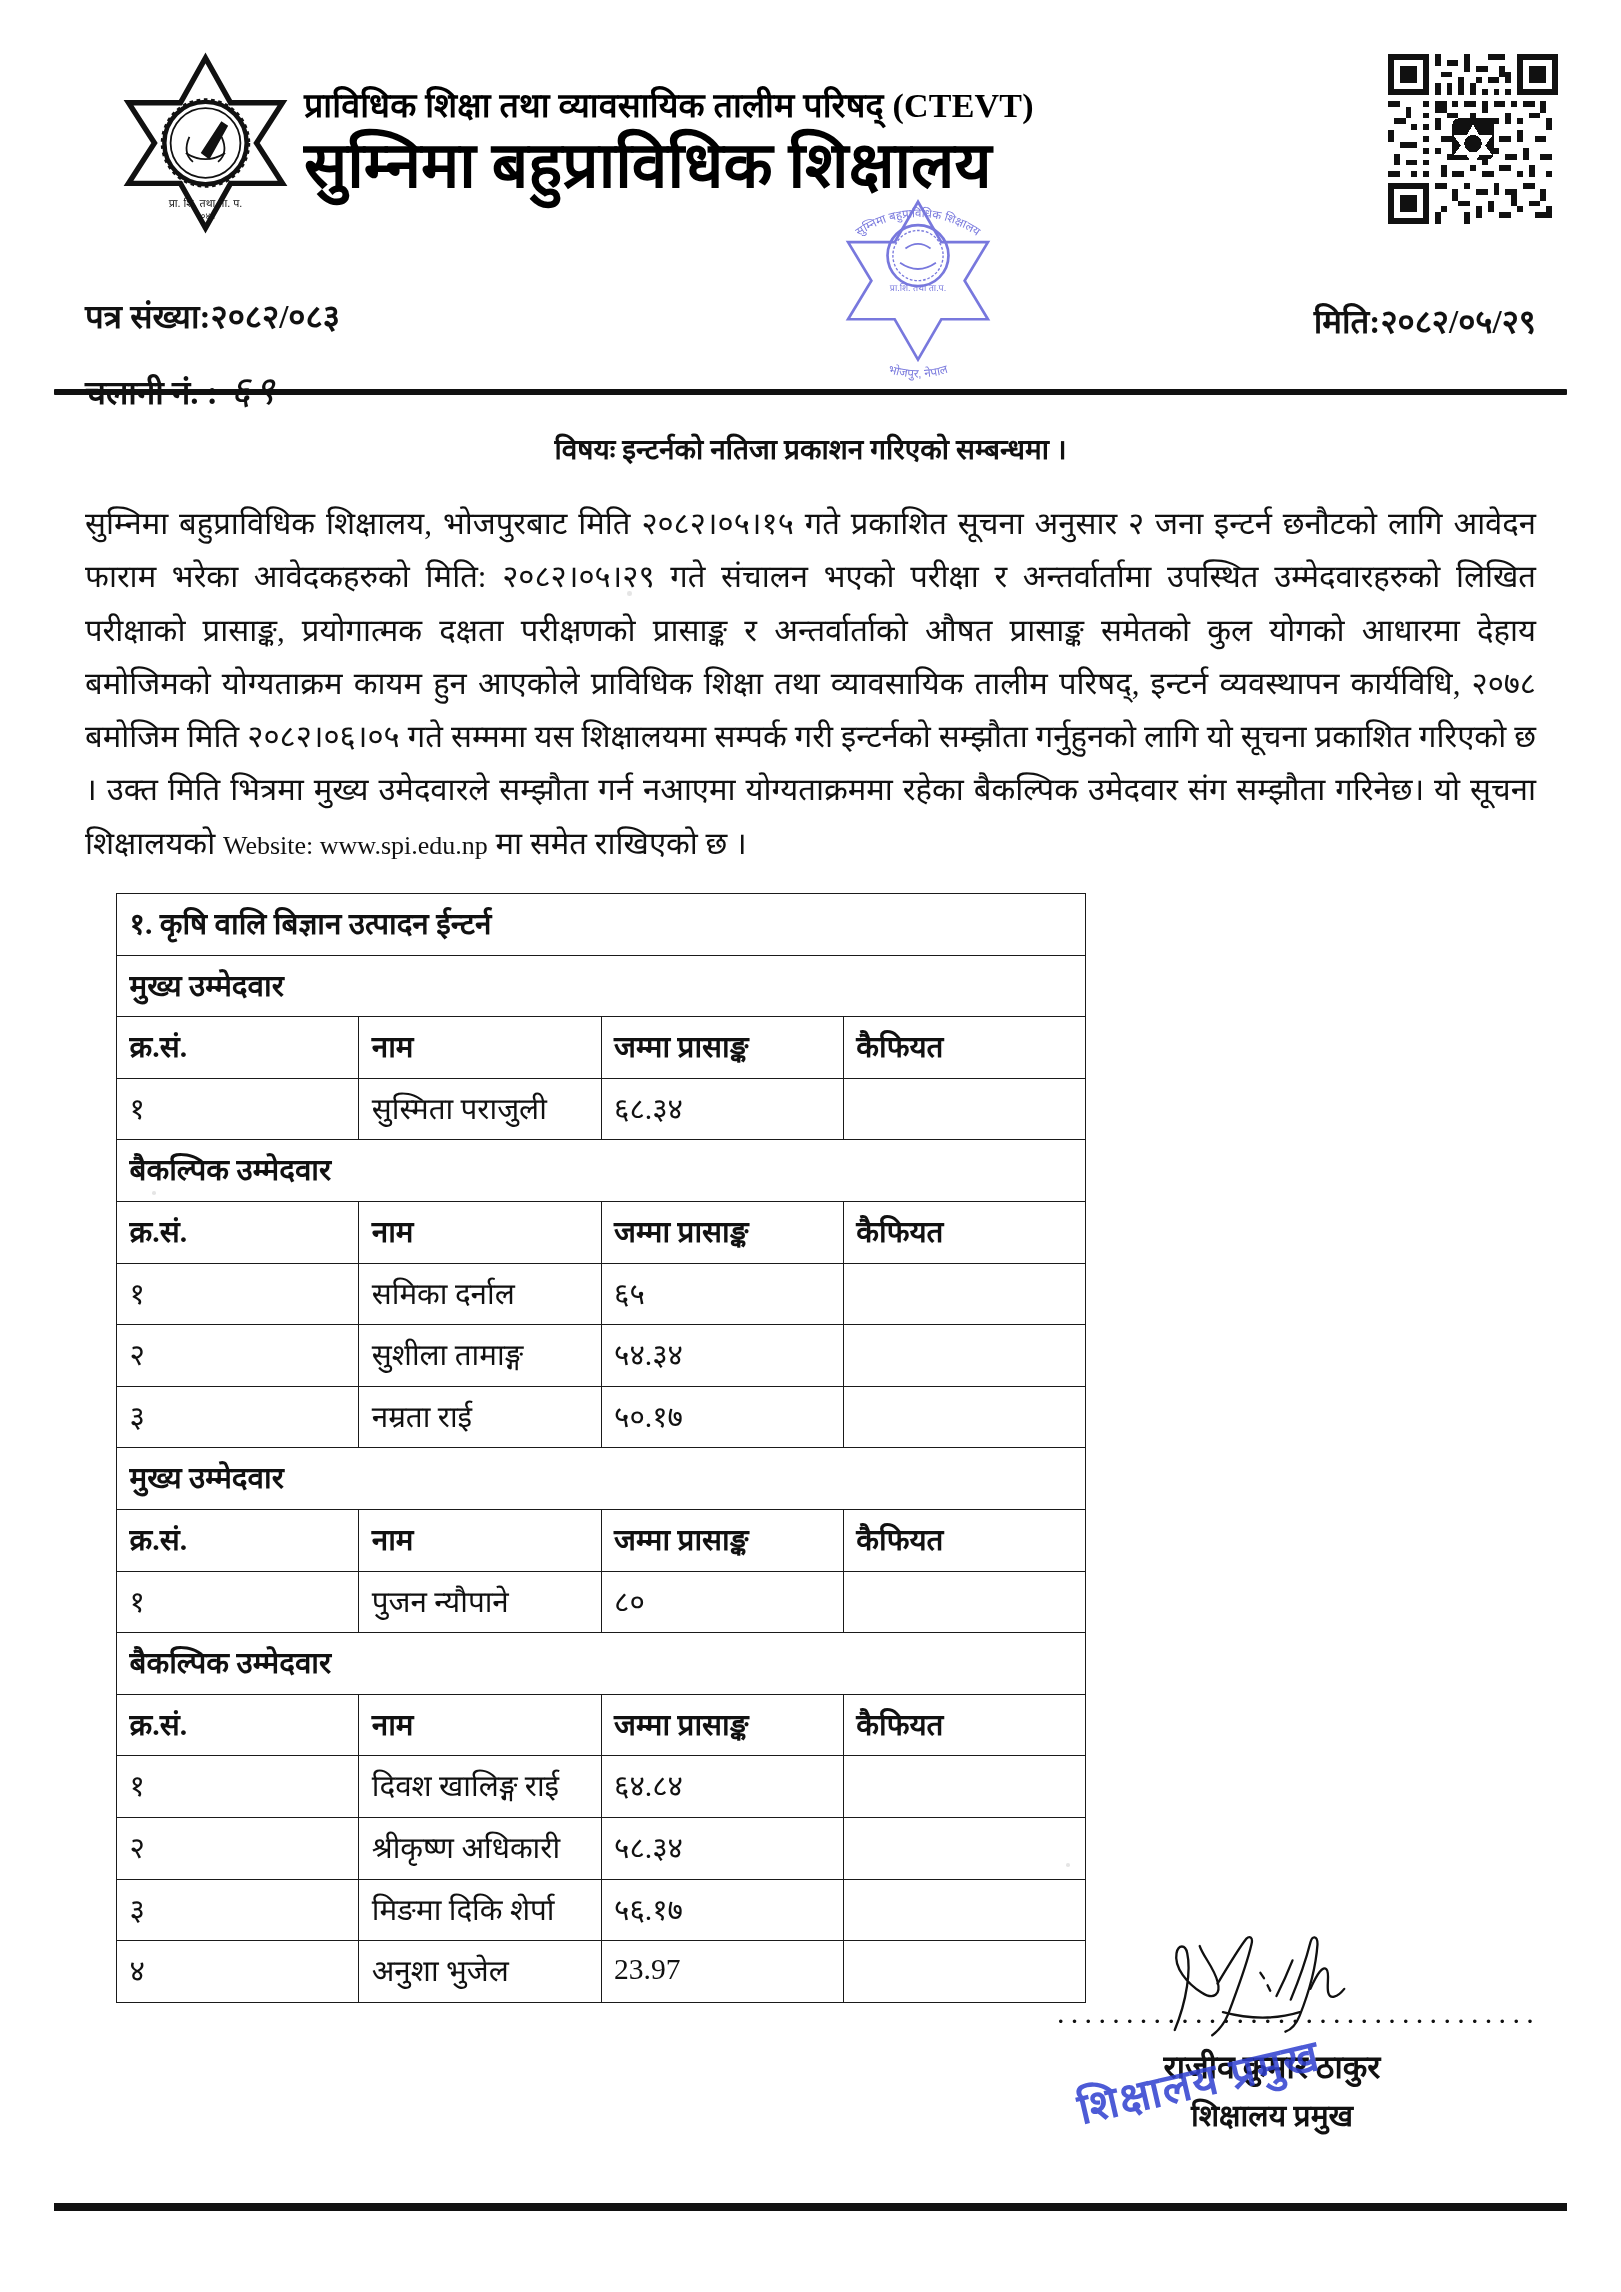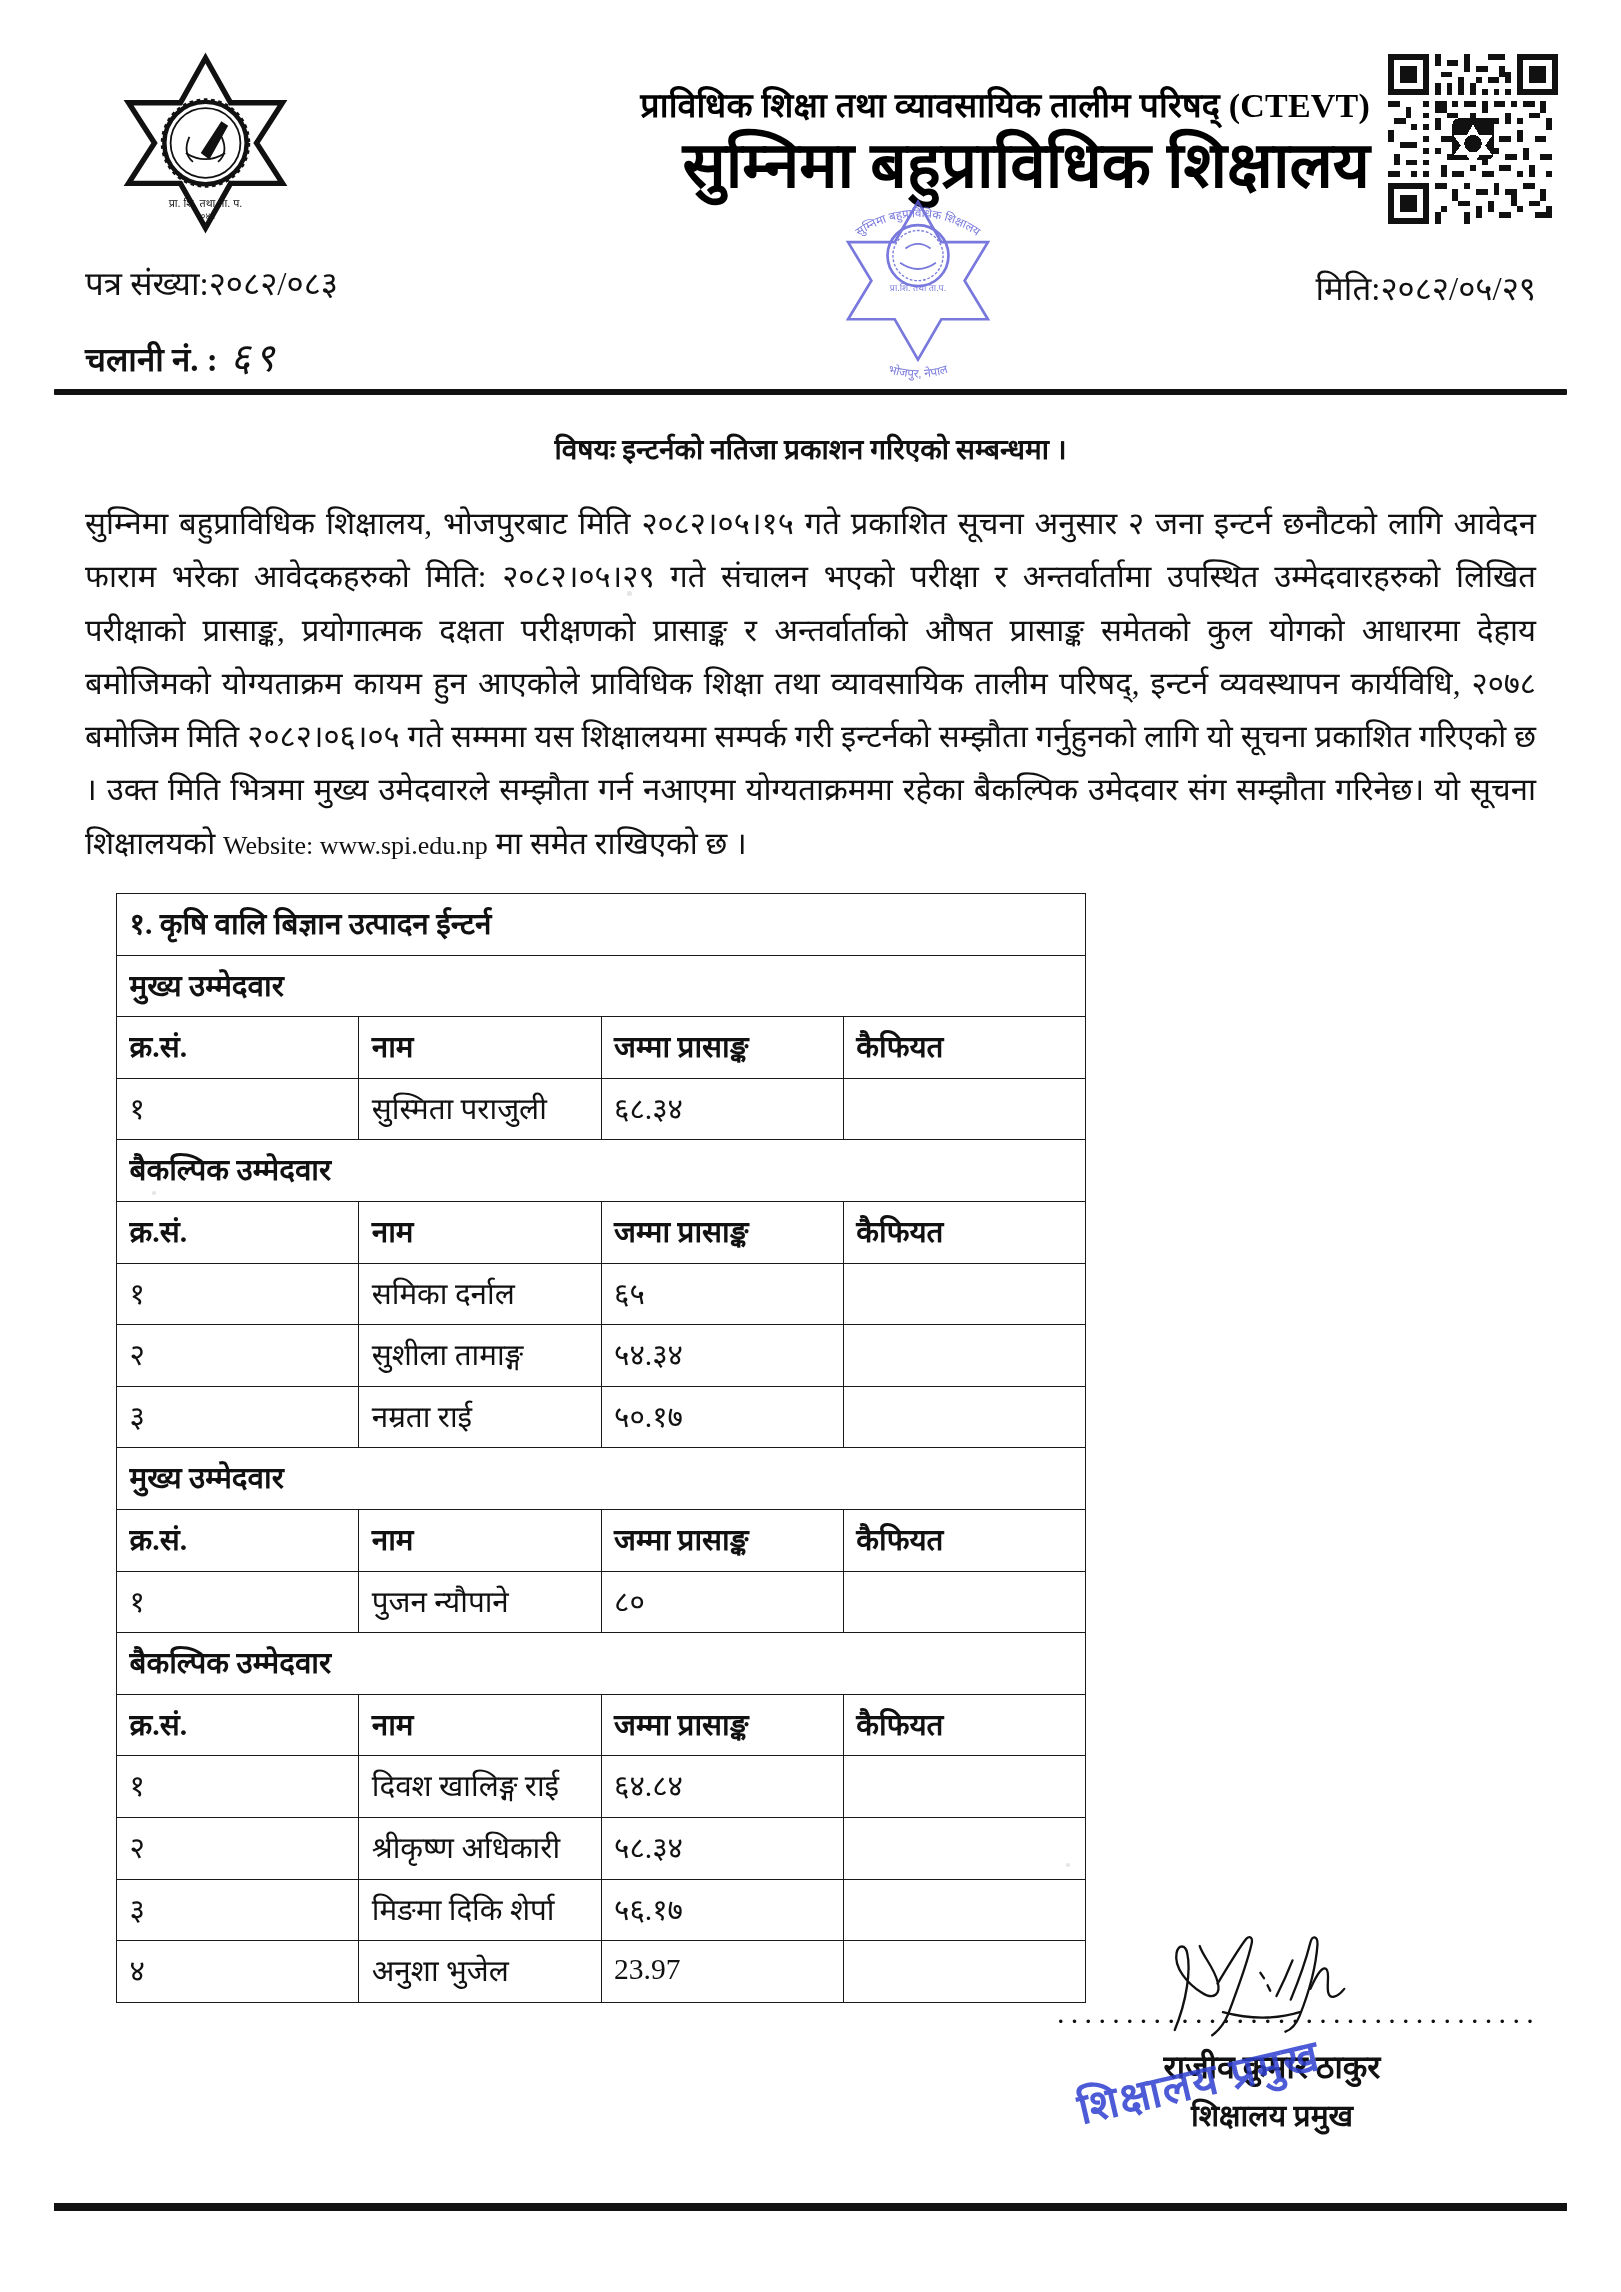--- a/index.html
+++ b/index.html
@@ -19,21 +19,21 @@
     position:relative;
     display:flex;
     align-items:center;
     padding:36px 63px 0 116px;
     height:251px;
   }
   .logo-star { width:179px; height:193px; flex:0 0 179px; position:relative; }
   .logo-star svg { width:100%; height:100%; display:block; }
   .header-titles {
     flex:1 1 auto;
-    text-align:right;
+    text-align:left;
     padding:0 18px;
     margin-left:-9px;
   }
   .org-line {
     font-size:34px;
     font-weight:700;
     letter-spacing:0.2px;
     line-height:1.15;
     white-space:nowrap;
     color:#000;
@@ -63,21 +63,21 @@
 
   
   .meta {
     position:relative;
     padding:9px 63px 0 85px;
     height:134px;
   }
   .meta .left { position:absolute; left:85px; top:9px; }
   .meta .right { position:absolute; right:85px; top:14px; }
   .meta-line {
-    font-size:33px; font-weight:400; line-height:1.5; white-space:nowrap;
+    font-size:33px; font-weight:700; line-height:1.5; white-space:nowrap;margin-top:33px;
   }
   .chalani {
     font-size:33px; font-weight:700; margin-top:19.7px; white-space:nowrap;
   }
   .handwrite {
     font-family:"DejaVu Serif", serif;
     font-style:italic;
     font-weight:400;
     font-size:39px;
     letter-spacing:3.6px;

